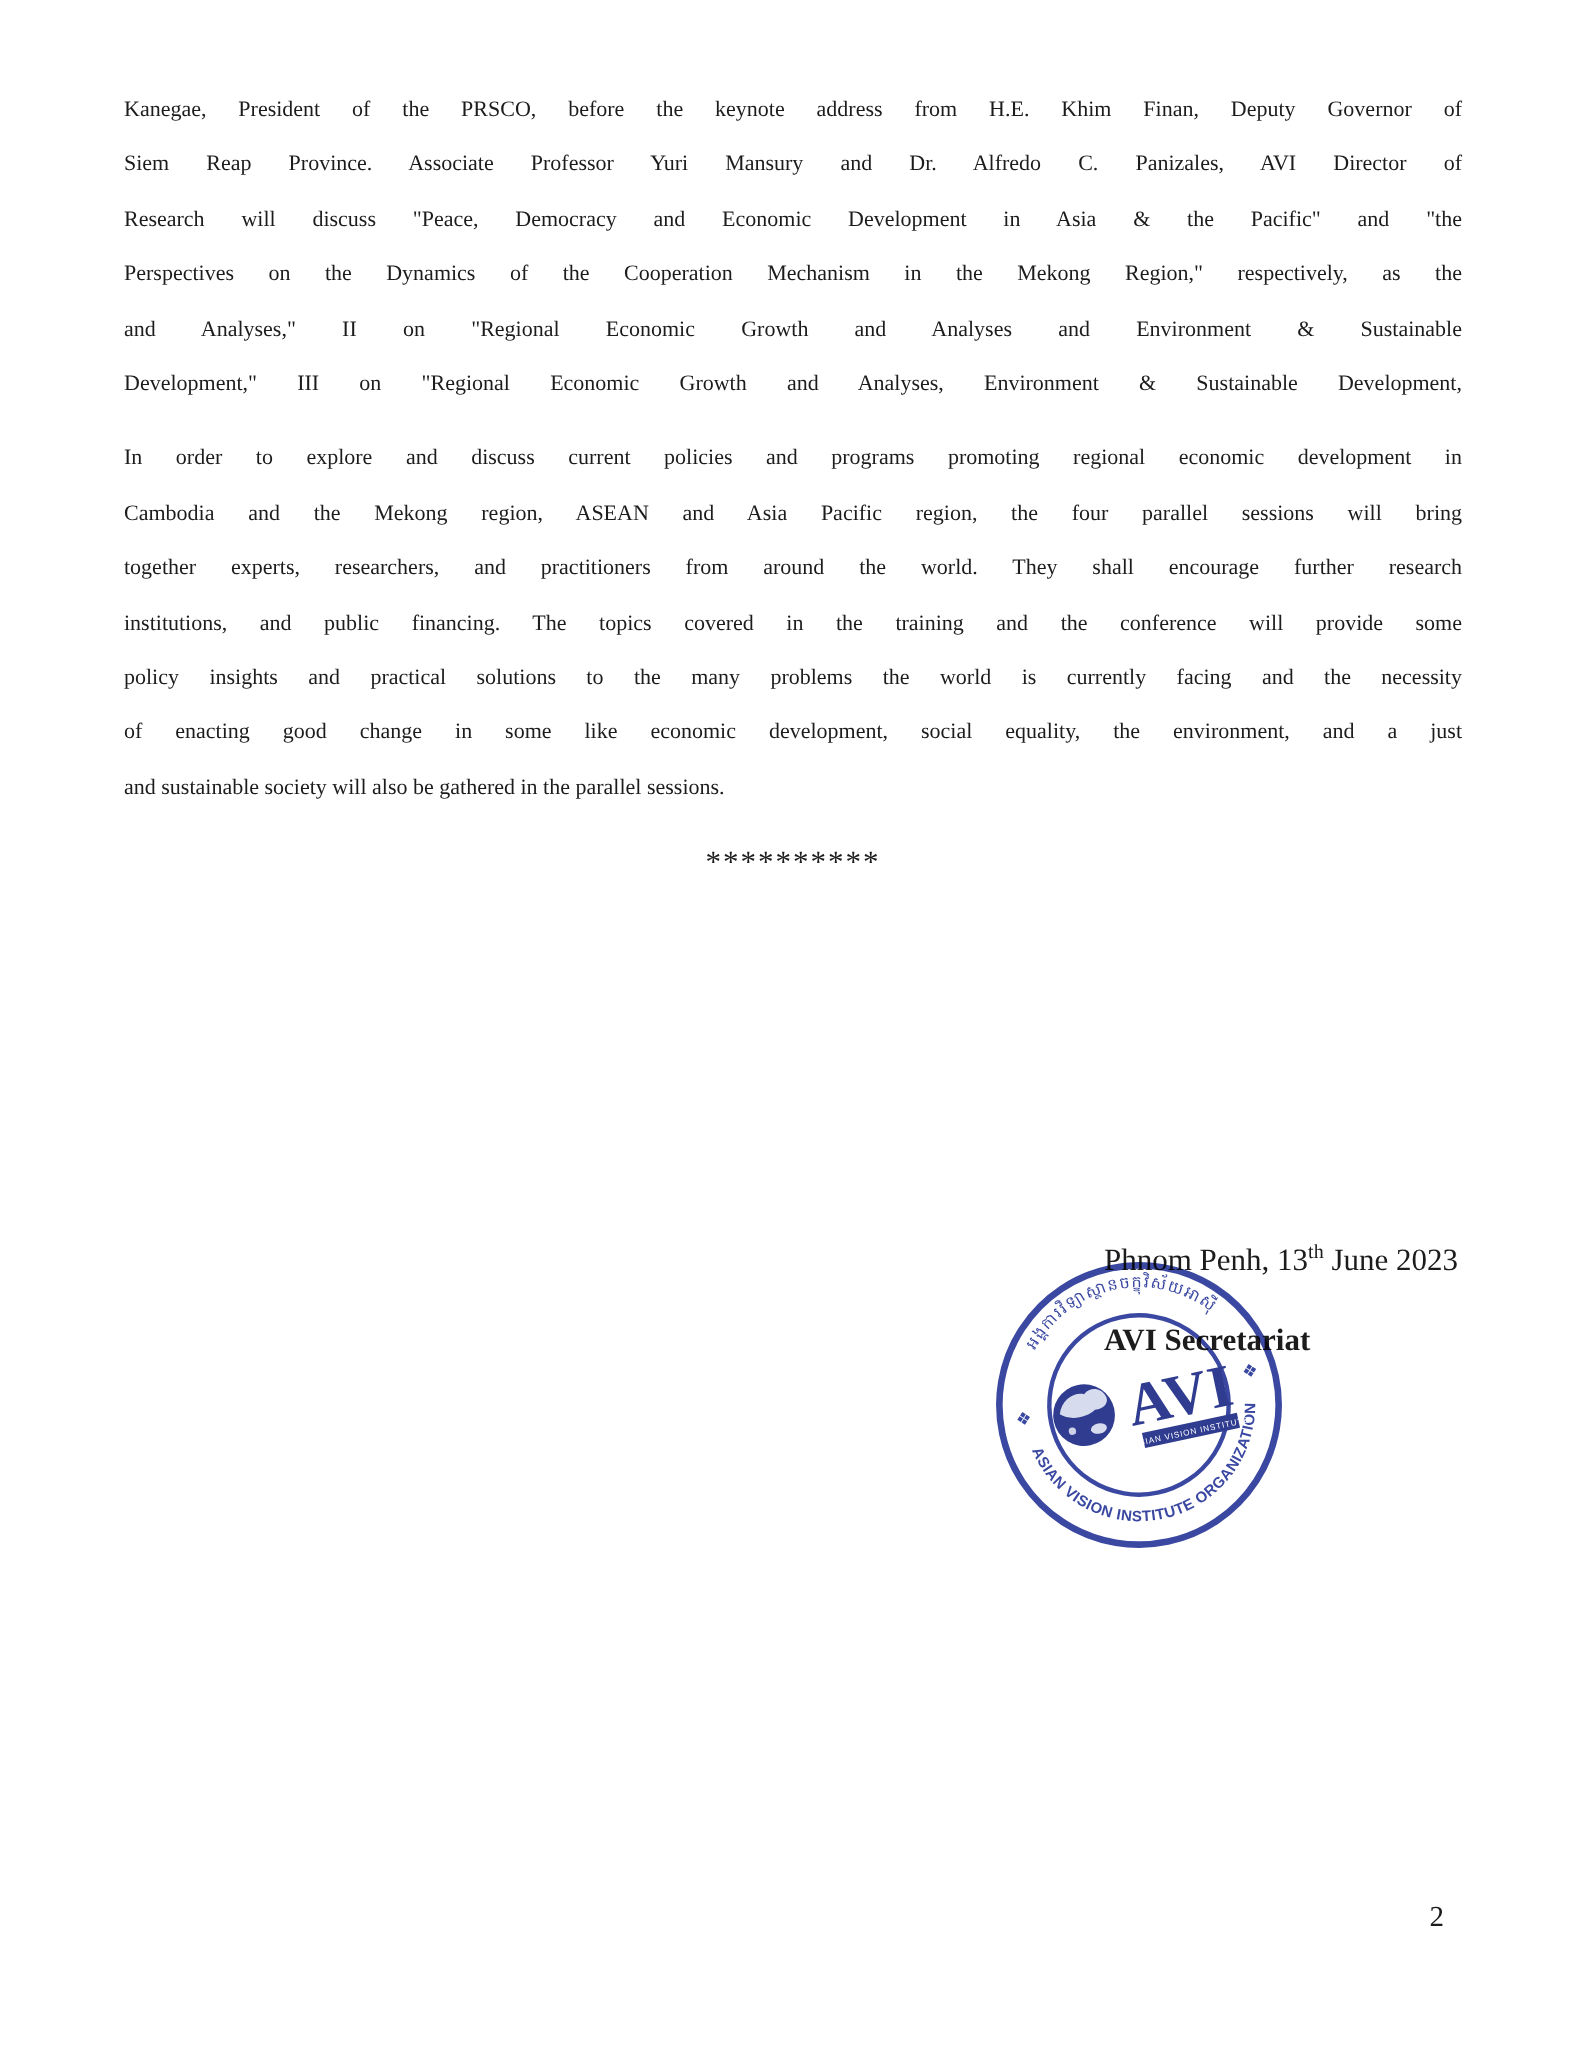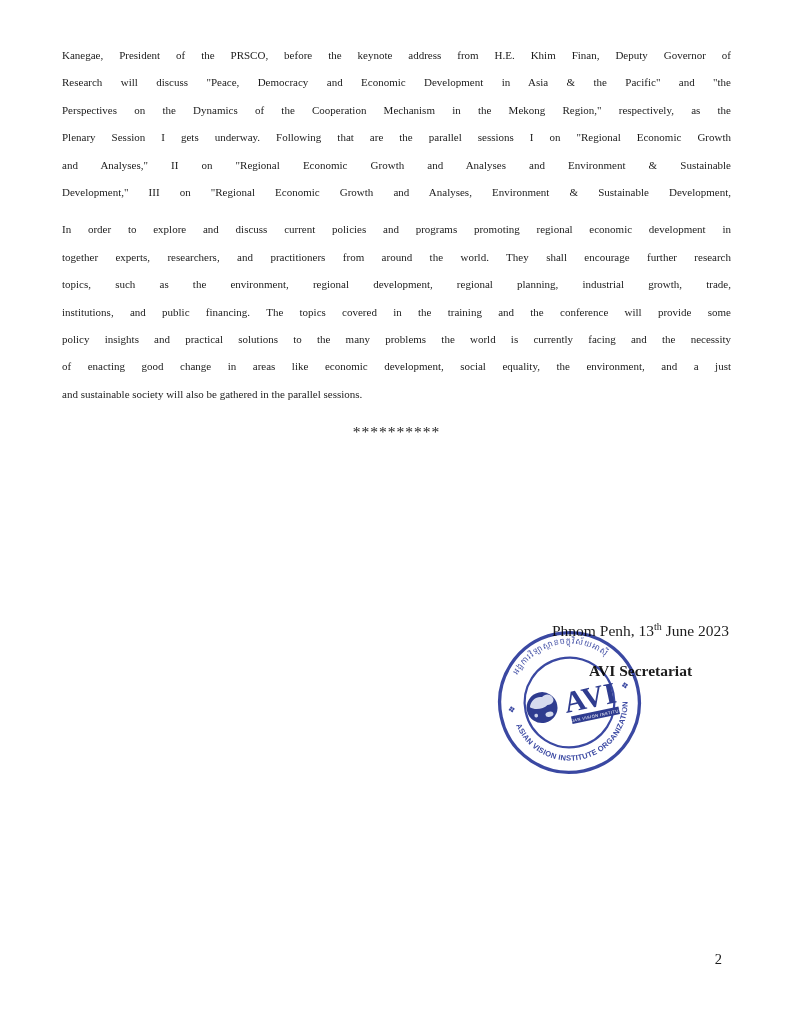--- a/index.html
+++ b/index.html
@@ -33,21 +33,21 @@
     text-align: center;
     font-size: 15.5px;
     line-height: 27.4px;
     letter-spacing: 1px;
     color: var(--text, #1c1c1c);
   }
   .sig-block {
     position: absolute;
     top: 620px;
     right: 62px;
-    text-align: center;
+    text-align: left;
   }
   .dateline {
     font-size: 15.5px;
     line-height: 21px;
     white-space: nowrap;
   }
   .dateline sup {
     font-size: 10px;
     vertical-align: super;
     line-height: 0;
@@ -79,33 +79,33 @@
   }
 </style>
 </head>
 <body>
 
 <div class="page">
 
   <div class="content">
     <div class="paragraph">
         <div class="line">Kanegae, President of the PRSCO, before the keynote address from H.E. Khim Finan, Deputy Governor of</div>
+        <div class="line">Siem Reap Province. Associate Professor Yuri Mansury and Dr. Alfredo C. Panizales, AVI Director of</div>
         <div class="line">Research will discuss "Peace, Democracy and Economic Development in Asia &amp; the Pacific" and "the</div>
         <div class="line">Perspectives on the Dynamics of the Cooperation Mechanism in the Mekong Region," respectively, as the</div>
-        <div class="line">Plenary Session I gets underway. Following that are the parallel sessions I on "Regional Economic Growth</div>
         <div class="line">and Analyses," II on "Regional Economic Growth and Analyses and Environment &amp; Sustainable</div>
         <div class="line">Development," III on "Regional Economic Growth and Analyses, Environment &amp; Sustainable Development,</div>
       </div>
     <div class="paragraph">
         <div class="line">In order to explore and discuss current policies and programs promoting regional economic development in</div>
+        <div class="line">Cambodia and the Mekong region, ASEAN and Asia Pacific region, the four parallel sessions will bring</div>
         <div class="line">together experts, researchers, and practitioners from around the world. They shall encourage further research</div>
-        <div class="line">topics, such as the environment, regional development, regional planning, industrial growth, trade,</div>
         <div class="line">institutions, and public financing. The topics covered in the training and the conference will provide some</div>
         <div class="line">policy insights and practical solutions to the many problems the world is currently facing and the necessity</div>
-        <div class="line">of enacting good change in areas like economic development, social equality, the environment, and a just</div>
+        <div class="line">of enacting good change in some like economic development, social equality, the environment, and a just</div>
         <div class="line line-last">and sustainable society will also be gathered in the parallel sessions.</div>
       </div>
     <div class="separator">**********</div>
   </div>
 
   <div class="sig-block">
     <div class="dateline"><span>Phnom Penh, 13</span><sup>th</sup><span> June 2023</span></div>
     <div class="secretariat">AVI Secretariat</div>
   </div>
 

